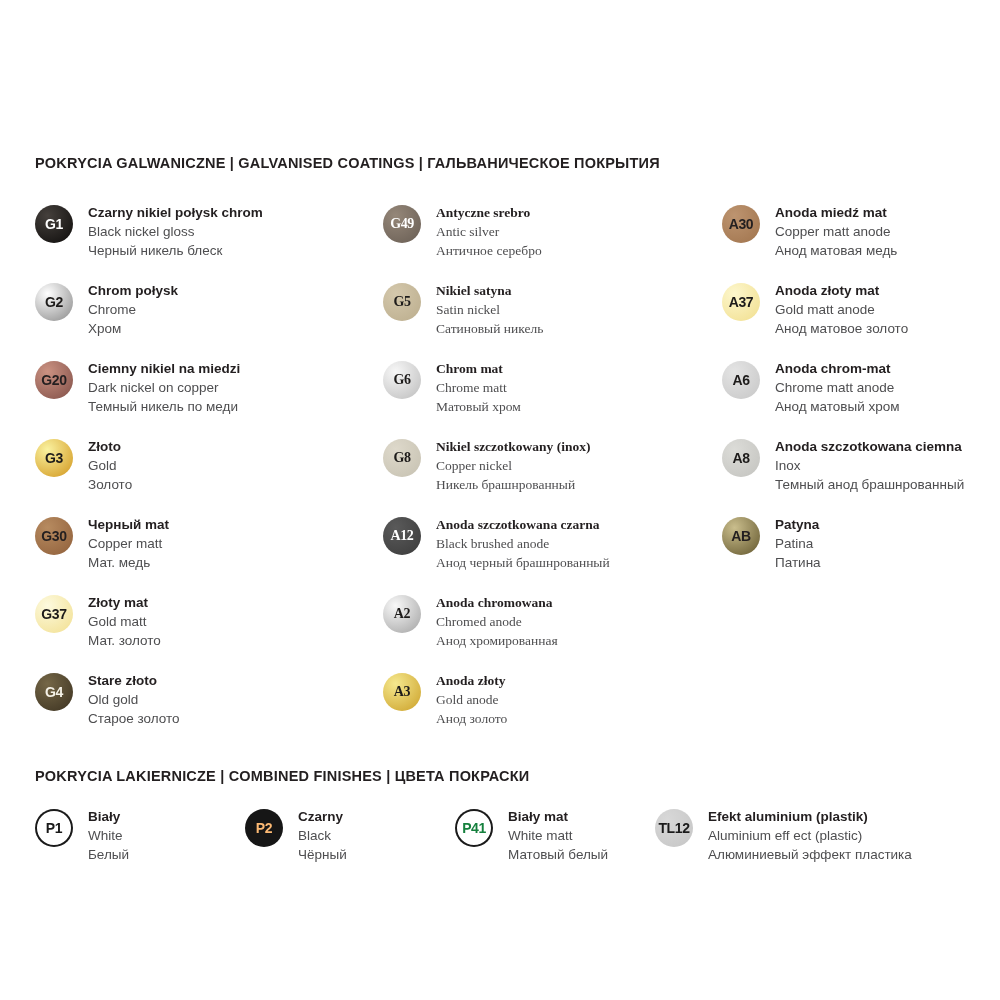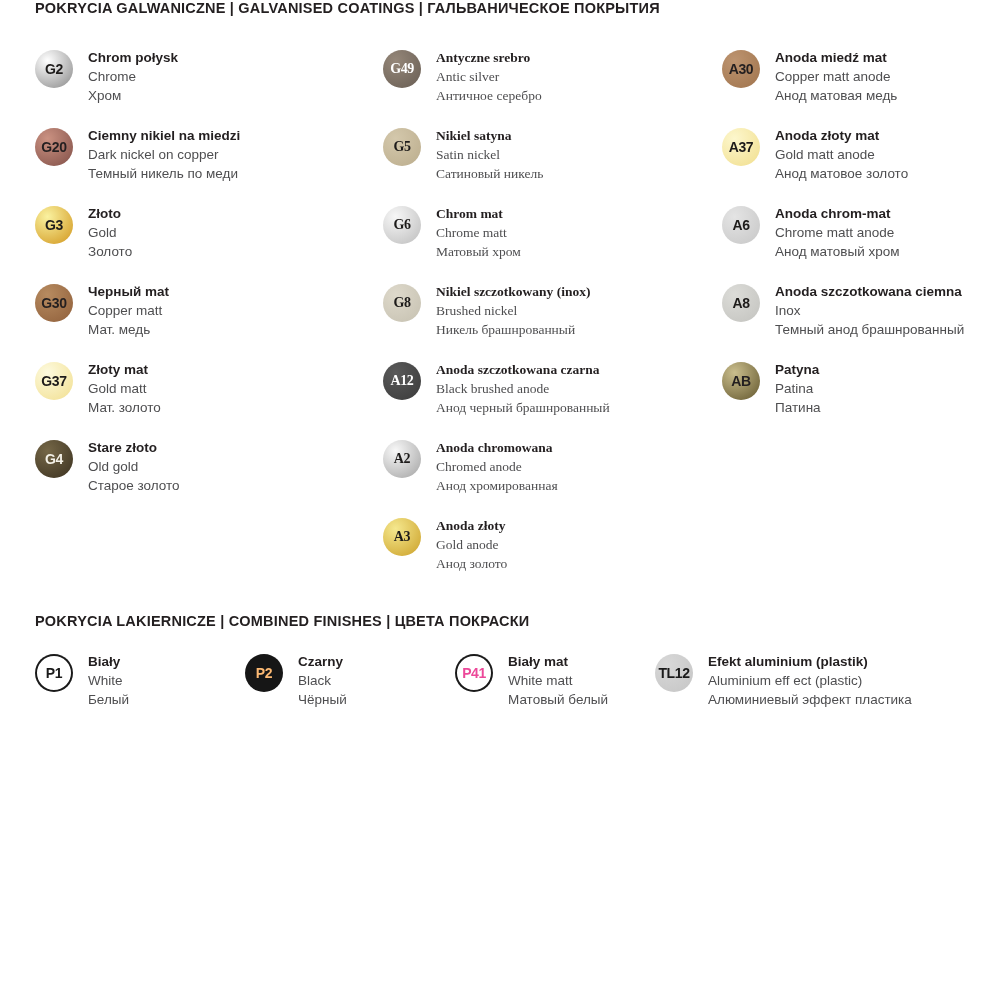--- a/index.html
+++ b/index.html
@@ -4,20 +4,21 @@
 <style>
   html,body{margin:0;padding:0;background:#ffffff;}
   .page{
     position:relative;
     width:1000px;height:1000px;
     background:#ffffff;
     font-family:"Liberation Sans","DejaVu Sans",sans-serif;
     color:#231f20;
     overflow:hidden;
     box-sizing:border-box;
+    padding-top:155px;
   }
   .sec-title{
     margin:0 0 0 35px;
     font-size:14.5px;
     font-weight:700;
     line-height:17px;
     letter-spacing:0.2px;
     color:#231f20;
     white-space:nowrap;
   }
@@ -70,20 +71,30 @@
 </style>
 </head>
 <body>
 
 <div class="page">
   <h2 class="sec-title">POKRYCIA GALWANICZNE | GALVANISED COATINGS | ГАЛЬВАНИЧЕСКОЕ ПОКРЫТИЯ</h2>
 
   <div class="grid-galv">
     <div class="col col-0" id="galv-col-0">
         <div class="entry">
+    <div class="swatch" style="background: radial-gradient(circle at 33% 28%, rgb(69, 64, 60) 0%, rgb(16, 14, 13) 95%); color: rgb(255, 255, 255);">
+      <span class="code">G1</span>
+    </div>
+    <div class="labels">
+      <div class="pl">Czarny nikiel połysk chrom</div>
+      <div class="en">Black nickel gloss</div>
+      <div class="ru">Черный никель блеск</div>
+    </div>
+  </div>
+        <div class="entry">
     <div class="swatch" style="background: radial-gradient(circle at 33% 28%, rgb(255, 255, 255) 0%, rgb(142, 142, 142) 95%); color: rgb(29, 27, 26);">
       <span class="code">G2</span>
     </div>
     <div class="labels">
       <div class="pl">Chrom połysk</div>
       <div class="en">Chrome</div>
       <div class="ru">Хром</div>
     </div>
   </div>
         <div class="entry">
@@ -167,21 +178,21 @@
       <div class="en">Chrome matt</div>
       <div class="ru">Матовый хром</div>
     </div>
   </div>
         <div class="entry">
     <div class="swatch" style="background: radial-gradient(circle at 33% 28%, rgb(222, 217, 203) 0%, rgb(199, 194, 178) 95%); color: rgb(29, 27, 26);">
       <span class="code">G8</span>
     </div>
     <div class="labels">
       <div class="pl">Nikiel szczotkowany (inox)</div>
-      <div class="en">Brushed nickel</div>
+      <div class="en">Copper nickel</div>
       <div class="ru">Никель брашнрованный</div>
     </div>
   </div>
         <div class="entry">
     <div class="swatch" style="background: radial-gradient(circle at 33% 28%, rgb(90, 90, 90) 0%, rgb(60, 60, 60) 95%); color: rgb(255, 255, 255); text-align: right;">
       <span class="code">A12</span>
     </div>
     <div class="labels">
       <div class="pl">Anoda szczotkowana czarna</div>
       <div class="en">Black brushed anode</div>
@@ -280,21 +291,21 @@
     <div class="swatch" style="background: rgb(22, 22, 22); color: #fdba74;">
       <span class="code">P2</span>
     </div>
     <div class="labels">
       <div class="pl">Czarny</div>
       <div class="en">Black</div>
       <div class="ru">Чёрный</div>
     </div>
   </div>
       <div class="entry">
-    <div class="swatch" style="background: rgb(255, 255, 255); color: #ec4899; box-shadow: rgb(26, 26, 26) 0px 0px 0px 2px inset;">
+    <div class="swatch" style="background: rgb(255, 255, 255); color: #15803d; box-shadow: rgb(26, 26, 26) 0px 0px 0px 2px inset;">
       <span class="code">P41</span>
     </div>
     <div class="labels">
       <div class="pl">Biały mat</div>
       <div class="en">White matt</div>
       <div class="ru">Матовый белый</div>
     </div>
   </div>
       <div class="entry">
     <div class="swatch" style="background: radial-gradient(circle at 33% 28%, rgb(216, 216, 216) 0%, rgb(198, 198, 198) 95%); color: rgb(26, 26, 26);">

